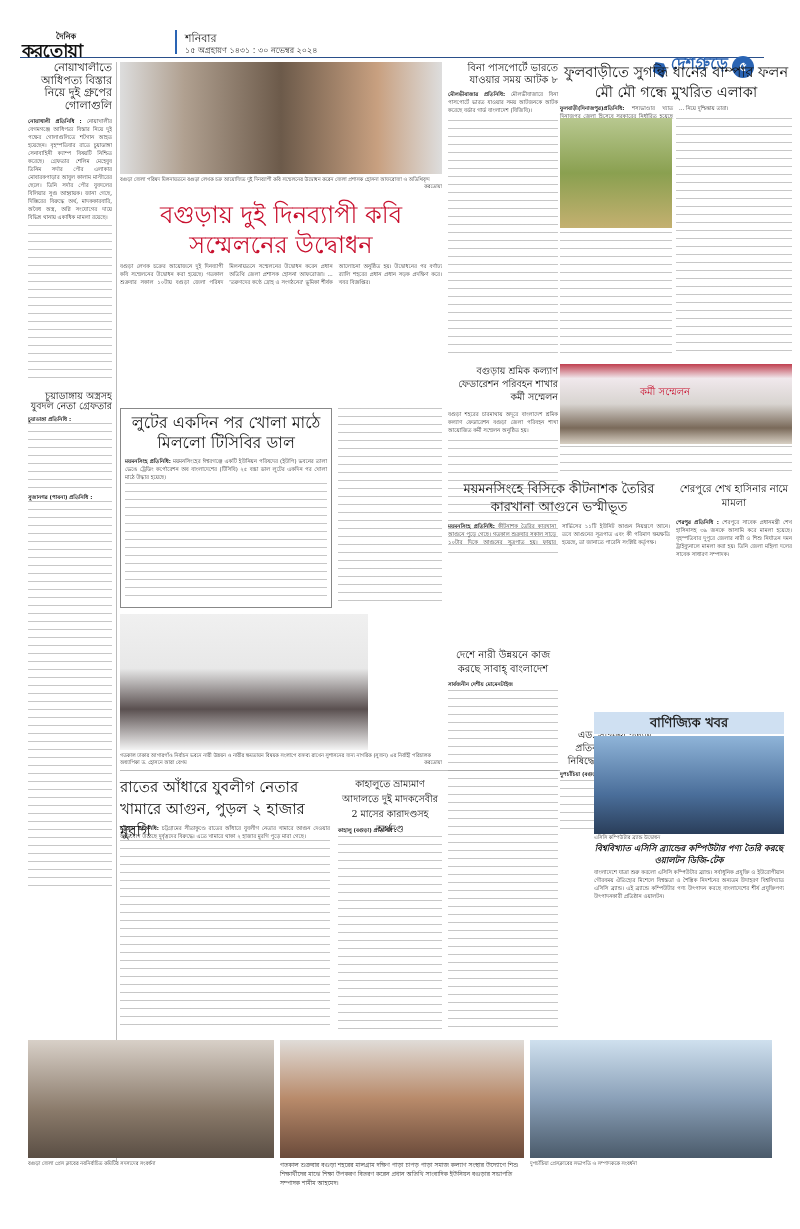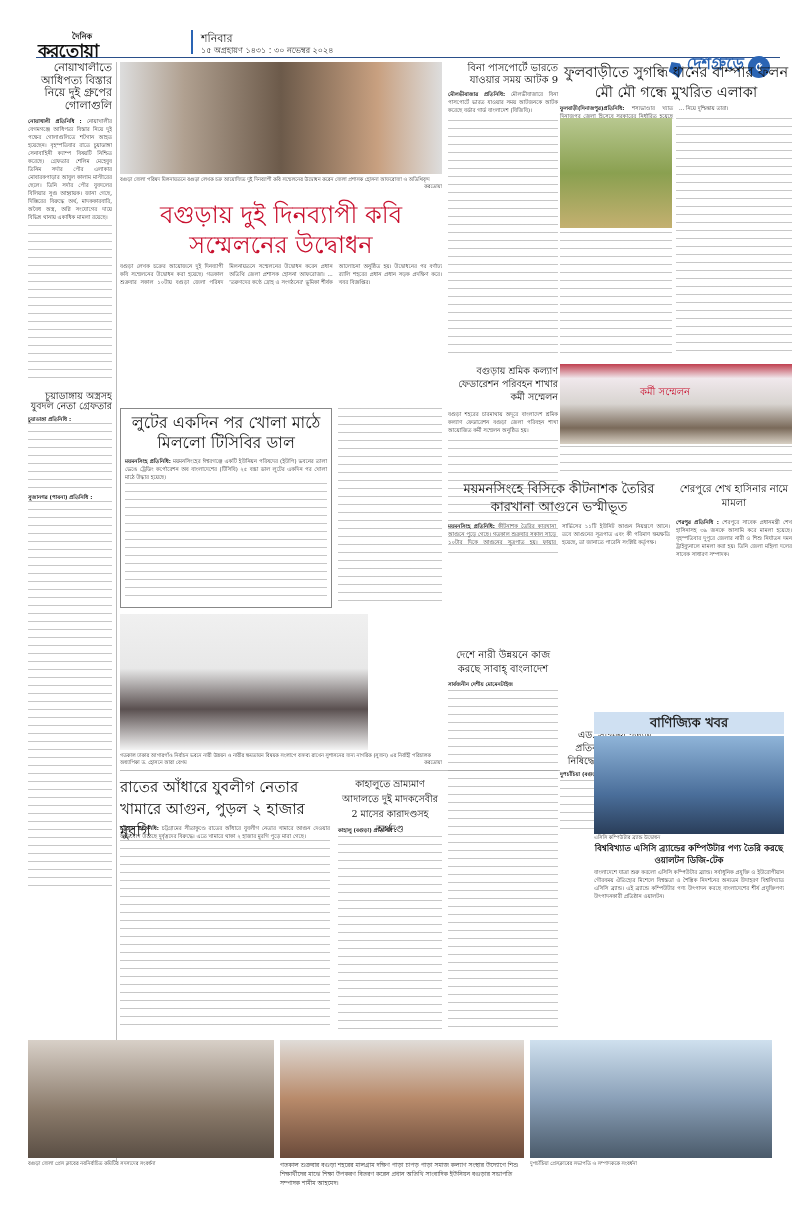--- a/index.html
+++ b/index.html
@@ -1,19 +1,19 @@
 <!DOCTYPE html>
 <html><head>
 <meta charset="utf-8">
 <style>
   * { box-sizing: border-box; margin: 0; padding: 0; }
   html, body { width: 800px; height: 1229px; background: #fff; overflow: hidden; }
   body { font-family: "DejaVu Sans", sans-serif; color: #222; position: relative; }
 
-  .masthead { position: absolute; left: 36px; top: 28px; width: 744px; height: 30px; border-bottom: 1.5px solid #2a4f8a; }
+  .masthead { position: absolute; left: 20px; top: 28px; width: 744px; height: 30px; border-bottom: 1.5px solid #2a4f8a; }
   .logo-small { position: absolute; left: 36px; top: 2px; font-size: 8px; font-weight: bold; color: #111; }
   .logo-main { position: absolute; left: 2px; top: 9px; font-size: 18px; font-weight: 900; color: #111; letter-spacing: -1px; font-family: "DejaVu Serif", serif; }
   .mast-sep { position: absolute; left: 155px; top: 2px; width: 2px; height: 24px; background: #2a64b4; }
   .day { position: absolute; left: 165px; top: 2px; font-size: 11px; color: #222; }
   .date { position: absolute; left: 165px; top: 16px; font-size: 8px; color: #333; }
   .section-logo { position: absolute; right: 10px; top: 0px; display: flex; align-items: flex-end; gap: 4px; margin-top: 23px; }
   .bd-map { width: 14px; height: 16px; background: #2a64b4; clip-path: polygon(20% 0, 80% 10%, 100% 50%, 70% 100%, 40% 80%, 0 60%); }
   .section-name { font-size: 16px; color: #2a64b4; font-weight: bold; font-family: "DejaVu Serif", serif; }
   .page-num { width: 22px; height: 22px; background: #2a64b4; color: #fff; border-radius: 50%; font-size: 13px; font-weight: bold; display: flex; align-items: center; justify-content: center; }
 
@@ -82,21 +82,21 @@
 
 <div class="rule-h" style="left:120px;top:770px;width:440px;"></div>
 <div class="head" style="position:absolute;left:120px;top:776px;width:210px;text-align:left;font-size:15px;line-height:22px;">রাতের আঁধারে যুবলীগ নেতার খামারে আগুন, পুড়ল ২ হাজার মুরগি</div>
 <div class="body-text" style="position:absolute;left:120px;top:824px;width:210px;"><b>চট্টগ্রাম প্রতিনিধি:</b> <span>চট্টগ্রামের সীতাকুণ্ডে রাতের আঁধারে যুবলীগ নেতার খামারে আগুন দেওয়ার অভিযোগ উঠেছে দুর্বৃত্তদের বিরুদ্ধে। এতে খামারে থাকা ২ হাজার মুরগি পুড়ে মারা গেছে।</span></div>
 <div class="lines" style="position:absolute;left:120px;top:840px;width:210px;height:190px;"></div>
 
 <div class="head" style="position:absolute;left:338px;top:776px;width:104px;text-align:center;font-size:9.5px;line-height:15px;">কাহালুতে ভ্রাম্যমাণ আদালতে দুই মাদকসেবীর 2 মাসের কারাদণ্ডসহ অর্থদণ্ড</div>
 <div class="body-text" style="position:absolute;left:338px;top:826px;width:104px;"><b>কাহালু (বগুড়া) প্রতিনিধি :</b></div>
 <div class="lines" style="position:absolute;left:338px;top:836px;width:104px;height:194px;"></div>
 
-<div class="head" style="position:absolute;left:448px;top:62px;width:110px;font-size:10px;">বিনা পাসপোর্টে ভারতে যাওয়ার সময় আটক 9</div>
+<div class="head" style="position:absolute;left:448px;top:62px;width:110px;font-size:10px;">বিনা পাসপোর্টে ভারতে যাওয়ার সময় আটক ৮</div>
 <div class="body-text" style="position:absolute;left:448px;top:90px;width:110px;"><b>মৌলভীবাজার প্রতিনিধি:</b> <span>মৌলভীবাজারে বিনা পাসপোর্টে ভারত যাওয়ার সময় আটজনকে আটক করেছে বর্ডার গার্ড বাংলাদেশ (বিজিবি)।</span></div>
 <div class="lines" style="position:absolute;left:448px;top:120px;width:110px;height:240px;"></div>
 
 <div class="head" style="position:absolute;left:560px;top:62px;width:232px;text-align:center;font-size:14.5px;line-height:20px;">ফুলবাড়ীতে সুগন্ধি ধানের বাম্পার ফলন মৌ মৌ গন্ধে মুখরিত এলাকা</div>
 <div class="body-text" style="position:absolute;left:560px;top:104px;width:232px;column-count:2;column-gap:6px;"><b>ফুলবাড়ী(দিনাজপুর)প্রতিনিধি:</b> <span>শস্যভাণ্ডার খ্যাত দিনাজপুর জেলা হিসেবে সরকারের নির্ধারিত হয়েছে ... নিয়ে দুশ্চিন্তায় তারা।</span></div>
 <div class="photo" style="left:560px;top:118px;width:112px;height:110px;background:linear-gradient(180deg,#b8c890,#8aa050 50%,#c4b070);"></div>
 <div class="lines" style="position:absolute;left:676px;top:118px;width:116px;height:240px;"></div>
 <div class="lines" style="position:absolute;left:560px;top:232px;width:112px;height:126px;"></div>
 
 <div class="head" style="position:absolute;left:448px;top:364px;width:110px;font-size:9.5px;line-height:13px;">বগুড়ায় শ্রমিক কল্যাণ ফেডারেশন পরিবহন শাখার কর্মী সম্মেলন</div>
@@ -117,21 +117,21 @@
 <div class="body-text" style="position:absolute;left:448px;top:680px;width:110px;"><b>সার্বজনীন দেশীয় মোমেনটাইজ</b></div>
 <div class="lines" style="position:absolute;left:448px;top:690px;width:110px;height:340px;"></div>
 
 <div class="head" style="position:absolute;left:560px;top:728px;width:110px;text-align:center;font-size:9.5px;line-height:13px;">এড. সাইফুল হত্যার প্রতিবাদে ও ইসকনের নিষিদ্ধের দাবিতে বিক্ষোভ</div>
 <div class="body-text" style="position:absolute;left:560px;top:770px;width:110px;"><b>দুপচাঁচিয়া (বগুড়া) প্রতিনিধি :</b></div>
 <div class="lines" style="position:absolute;left:560px;top:780px;width:110px;height:50px;"></div>
 
 <div style="position:absolute;left:594px;top:712px;width:190px;height:22px;background:#cfe0f2;text-align:center;font-size:13px;font-weight:bold;line-height:22px;font-family:'DejaVu Serif',serif;">বাণিজ্যিক খবর</div>
 <div class="photo" style="left:594px;top:736px;width:190px;height:98px;background:linear-gradient(180deg,#8fb4d8,#4a6e9a 60%,#2a3e5a);"></div>
 <div class="caption" style="position:absolute;left:594px;top:834px;width:190px;">এসিসি কম্পিউটার ব্র্যান্ড উদ্বোধন</div>
-<div class="head" style="position:absolute;left:594px;top:842px;width:190px;text-align:center;font-size:8.5px;line-height:12px;font-weight:bold;">বিশ্ববিখ্যাত এসিসি ব্র্যান্ডের কম্পিউটার পণ্য তৈরি করছে ওয়ালটন ডিজি-টেক</div>
+<div class="head" style="position:absolute;left:594px;top:842px;width:190px;text-align:center;font-size:8.5px;line-height:12px;font-weight:bold;font-style:italic;">বিশ্ববিখ্যাত এসিসি ব্র্যান্ডের কম্পিউটার পণ্য তৈরি করছে ওয়ালটন ডিজি-টেক</div>
 <div class="body-text" style="position:absolute;left:594px;top:868px;width:190px;height:162px;overflow:hidden;">বাংলাদেশে যাত্রা শুরু করলো এসিসি কম্পিউটার ব্র্যান্ড। সর্বাধুনিক প্রযুক্তি ও ইউরোপীয়ান গৌরবময় ঐতিহ্যের মিশেলে বিশ্বস্ততা ও শৈল্পিক নিদর্শনের অন্যতম উদাহরণ বিশ্ববিখ্যাত এসিসি ব্র্যান্ড। এই ব্র্যান্ডে কম্পিউটার পণ্য উৎপাদন করছে বাংলাদেশের শীর্ষ প্রযুক্তিপণ্য উৎপাদনকারী প্রতিষ্ঠান ওয়ালটন।</div>
 
 <div class="photo" style="left:28px;top:1040px;width:246px;height:118px;background:linear-gradient(180deg,#d8d0c8,#8a7a6a 60%,#5a4e44);"></div>
 <div class="caption" style="position:absolute;left:28px;top:1160px;width:246px;height:58px;overflow:hidden;">বগুড়া জেলা প্রেস ক্লাবের নবনির্বাচিত কমিটির সদস্যদের সংবর্ধনা</div>
 <div class="photo" style="left:280px;top:1040px;width:244px;height:118px;background:linear-gradient(180deg,#e0dcd8,#b88a6a 50%,#6a4a3a);"></div>
 <div class="caption" style="position:absolute;left:280px;top:1160px;width:244px;font-size:6px;line-height:9px;">গতকাল শুক্রবার বগুড়া শহরের মালগ্রাম দক্ষিণ পাড়া চাপড় পাড়া সমাজ কল্যাণ সংস্থার উদ্যোগে শিশু শিক্ষার্থীদের মাঝে শিক্ষা উপকরণ বিতরণ করেন প্রধান অতিথি সাংবাদিক ইউনিয়ন বগুড়ার সভাপতি সম্পাদক শামীম আহমেদ।</div>
 <div class="photo" style="left:530px;top:1040px;width:242px;height:118px;background:linear-gradient(180deg,#cfe0ee,#8aa0b8 50%,#4a5a6a);"></div>
 <div class="caption" style="position:absolute;left:530px;top:1160px;width:242px;height:58px;overflow:hidden;">দুপচাঁচিয়া প্রেসক্লাবের সভাপতি ও সম্পাদককে সংবর্ধনা</div>
 
 </body></html>

